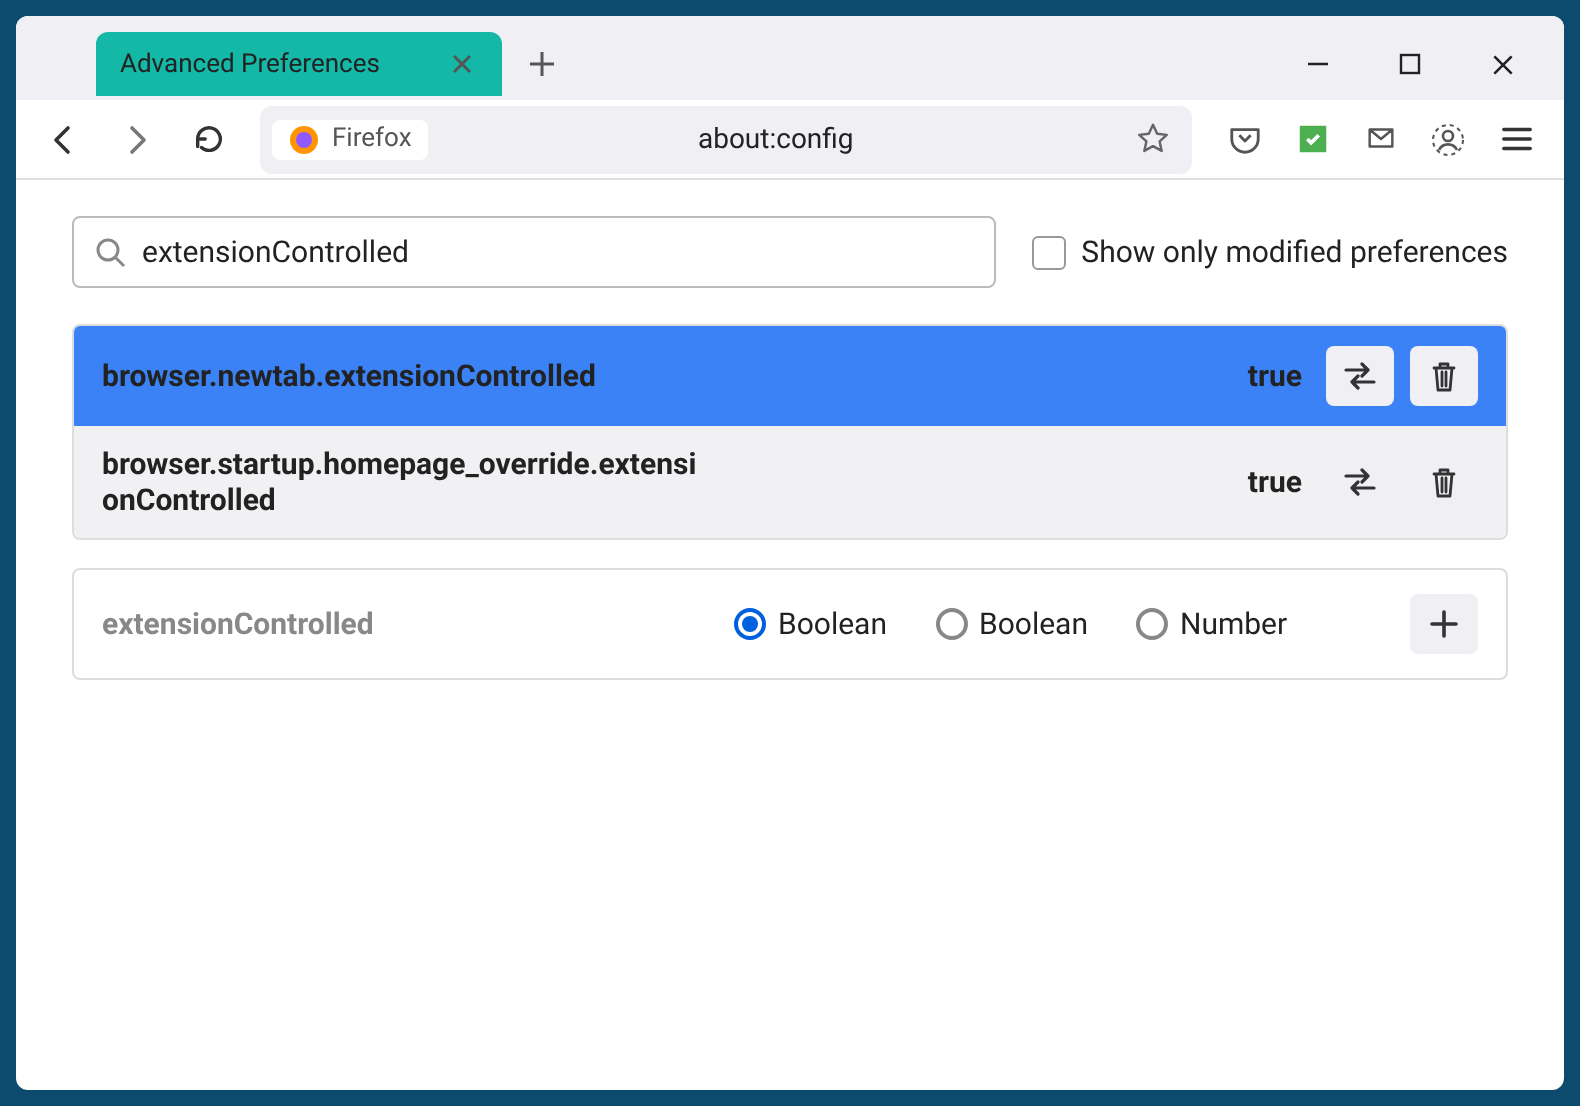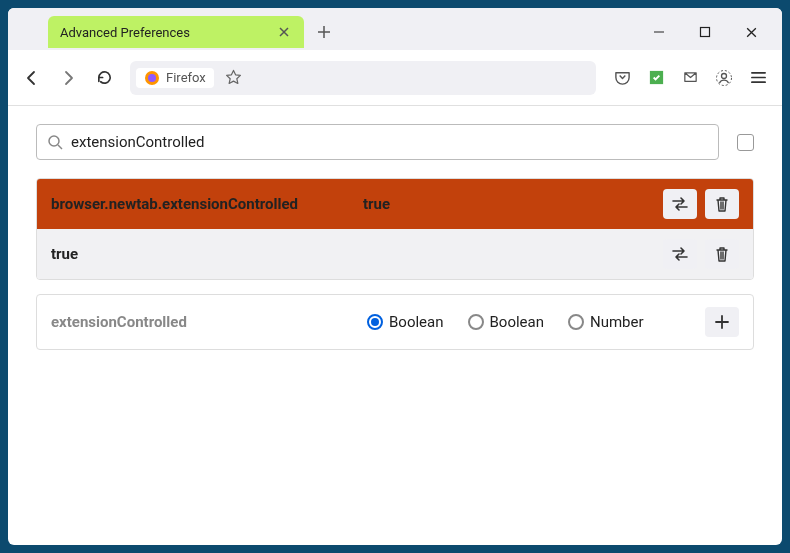--- a/index.html
+++ b/index.html
@@ -1,43 +1,43 @@
 <!DOCTYPE html>
 <html><head>
   <meta charset="utf-8">
   <style>
     * { margin: 0; padding: 0; box-sizing: border-box; font-family: -apple-system, BlinkMacSystemFont, "Segoe UI", Roboto, sans-serif; }
     body { background: #0c4a6e; width: 790px; height: 553px; overflow: hidden; padding: 8px; }
     .window { background: #fff; width: 100%; height: 100%; border-radius: 6px; display: flex; flex-direction: column; overflow: hidden; }
     .tab-bar { display: flex; align-items: center; height: 42px; background: #f0f0f4; padding: 6px 0 0 40px; gap: 6px; }
-    .tab { display: flex; align-items: center; background: #bef264; border-radius: 6px 6px 0 0; padding: 8px 12px; gap: 10px; width: 256px; font-size: 13px; color: #222; }
+    .tab { display: flex; align-items: center; background: #14b8a6; border-radius: 6px 6px 0 0; padding: 8px 12px; gap: 10px; width: 203px; font-size: 13px; color: #222; }
     .tab-close { margin-left: auto; width: 16px; height: 16px; display: flex; align-items: center; justify-content: center; border-radius: 3px; cursor: pointer; }
     .new-tab { width: 28px; height: 28px; display: flex; align-items: center; justify-content: center; border-radius: 4px; cursor: pointer; color: #555; }
     .window-controls { margin-left: auto; display: flex; gap: 4px; padding-right: 10px; }
     .win-ctrl { width: 42px; height: 32px; display: flex; align-items: center; justify-content: center; color: #222; }
-    .nav-bar { display: flex; align-items: center; height: 56px; padding: 0 8px; gap: 4px; border-bottom: 1px solid #e0e0e0; text-align: center; }
+    .nav-bar { display: flex; align-items: center; height: 40px; padding: 0 8px; gap: 4px; border-bottom: 1px solid #e0e0e0; text-align: center; }
     .nav-btn { width: 32px; height: 32px; display: flex; align-items: center; justify-content: center; border-radius: 4px; color: #555; }
     .url-bar { flex: 1; display: flex; align-items: center; height: 34px; background: #f0f0f4; border-radius: 6px; margin: 0 6px; padding: 0 6px; gap: 6px; }
     .url-identity { display: flex; align-items: center; gap: 6px; padding: 2px 8px; border-radius: 4px; background: #fff; font-size: 13px; color: #555; }
     .url-text { flex: 1; font-size: 14px; color: #222; }
     .star-btn { width: 28px; height: 28px; display: flex; align-items: center; justify-content: center; color: #666; }
     .toolbar-icons { display: flex; gap: 2px; align-items: center; }
     .tool-btn { width: 32px; height: 32px; display: flex; align-items: center; justify-content: center; border-radius: 4px; color: #555; }
     .content { flex: 1; padding: 18px 28px; position: relative; overflow: hidden; }
     .search-row { display: flex; gap: 18px; align-items: center; margin-bottom: 18px; }
     .search-box { flex: 1; display: flex; align-items: center; border: 1px solid #bbb; border-radius: 4px; padding: 8px 10px; gap: 8px; }
     .search-input { flex: 1; border: none; outline: none; font-size: 15px; color: #222; }
     .checkbox-row { display: flex; align-items: center; gap: 8px; font-size: 15px; color: #222; }
     .checkbox { width: 17px; height: 17px; border: 1px solid #999; border-radius: 3px; }
     .prefs-list { border: 1px solid #ddd; border-radius: 4px; margin-bottom: 14px; overflow: hidden; }
     .pref-row { display: flex; align-items: center; padding: 10px 14px; gap: 12px; font-size: 15px; }
-    .pref-row:nth-child(1) { background: #c2410c; }
+    .pref-row:nth-child(1) { background: #3b82f6; }
     .pref-row:nth-child(2) { background: #f1f1f3; }
     .pref-name { width: 300px; font-weight: 700; color: #222; word-break: break-all; }
-    .pref-value { flex: 1; font-weight: 700; color: #222; }
+    .pref-value { flex: 1; font-weight: 700; color: #222; text-align: right; }
     .pref-actions { display: flex; gap: 8px; }
     .pref-btn { width: 34px; height: 30px; display: flex; align-items: center; justify-content: center; background: #f0f0f4; border-radius: 4px; cursor: pointer; color: #333; }
     .new-pref { border: 1px solid #ddd; border-radius: 4px; display: flex; align-items: center; padding: 12px 14px; gap: 16px; }
     .new-pref-name { width: 300px; font-weight: 700; color: #888; font-size: 15px; }
     .radio-group { flex: 1; display: flex; gap: 24px; align-items: flex-end; }
     .radio-item { display: flex; align-items: center; gap: 6px; font-size: 15px; color: #222; }
     .radio { width: 16px; height: 16px; border-radius: 50%; border: 2px solid #888; display: flex; align-items: center; justify-content: center; }
     .radio.checked { border-color: #0060df; }
     .radio.checked::after { content: ''; width: 8px; height: 8px; background: #0060df; border-radius: 50%; }
     .watermark { position: absolute; top: 50%; left: 50%; transform: translate(-50%, -50%); font-size: 120px; font-weight: 700; color: rgba(0,0,0,0.04); font-style: italic; pointer-events: none; white-space: nowrap; letter-spacing: -8px; }
@@ -99,20 +99,21 @@
         </svg>
       </span>
     <div class="url-bar">
       <div class="url-identity">
         <svg class="ff-icon" viewBox="0 0 16 16">
             <circle cx="8" cy="8" r="7" fill="#ff9500"></circle>
             <circle cx="8" cy="8" r="4" fill="#9059ff"></circle>
           </svg>
         <span>Firefox</span>
       </div>
+      <span class="url-text">about:config</span>
       <span class="star-btn">
           <svg width="17" height="17" viewBox="0 0 18 18">
             <path d="M9 1.5 L11.2 6.2 L16.3 6.8 L12.5 10.3 L13.6 15.3 L9 12.8 L4.4 15.3 L5.5 10.3 L1.7 6.8 L6.8 6.2 Z" stroke="#666" stroke-width="1.3" fill="none" stroke-linejoin="round"></path>
           </svg>
         </span>
     </div>
     <div class="toolbar-icons">
       <span class="tool-btn">
           <svg width="17" height="17" viewBox="0 0 18 18">
             <path d="M2 4 h14 v5 a7 7 0 0 1 -14 0 Z M6 7 l3 3 l3 -3" stroke="#555" stroke-width="1.5" fill="none" stroke-linejoin="round"></path>
@@ -149,20 +150,21 @@
     <div class="search-row">
       <div class="search-box">
         <svg width="16" height="16" viewBox="0 0 16 16">
             <circle cx="7" cy="7" r="5" stroke="#888" stroke-width="1.5" fill="none"></circle>
             <path d="M11 11 L15 15" stroke="#888" stroke-width="1.5"></path>
           </svg>
         <input class="search-input" value="extensionControlled" style="">
       </div>
       <div class="checkbox-row">
         <span class="checkbox"></span>
+        <span>Show only modified preferences</span>
       </div>
     </div>
 
     <div class="prefs-list">
       <div class="pref-row">
         <span class="pref-name">browser.newtab.extensionControlled</span>
         <span class="pref-value">true</span>
         <div class="pref-actions">
           <span class="pref-btn">
               <svg width="18" height="14" viewBox="0 0 18 14">
@@ -170,20 +172,21 @@
               </svg>
             </span>
           <span class="pref-btn">
               <svg width="14" height="16" viewBox="0 0 14 16">
                 <path d="M2 4 H12 M5 4 V2 H9 V4 M3 4 L4 15 H10 L11 4 M6 6 V13 M8 6 V13" stroke="#333" stroke-width="1.4" fill="none" stroke-linecap="round" stroke-linejoin="round"></path>
               </svg>
             </span>
         </div>
       </div>
       <div class="pref-row">
+        <span class="pref-name">browser.startup.homepage_override.extensionControlled</span>
         <span class="pref-value">true</span>
         <div class="pref-actions">
           <span class="pref-btn">
               <svg width="18" height="14" viewBox="0 0 18 14">
                 <path d="M2 4 H13 M13 4 L10 1 M13 4 L10 7 M16 10 H5 M5 10 L8 7 M5 10 L8 13" stroke="#333" stroke-width="1.6" fill="none" stroke-linecap="round" stroke-linejoin="round"></path>
               </svg>
             </span>
           <span class="pref-btn">
               <svg width="14" height="16" viewBox="0 0 14 16">
                 <path d="M2 4 H12 M5 4 V2 H9 V4 M3 4 L4 15 H10 L11 4 M6 6 V13 M8 6 V13" stroke="#333" stroke-width="1.4" fill="none" stroke-linecap="round" stroke-linejoin="round"></path>

